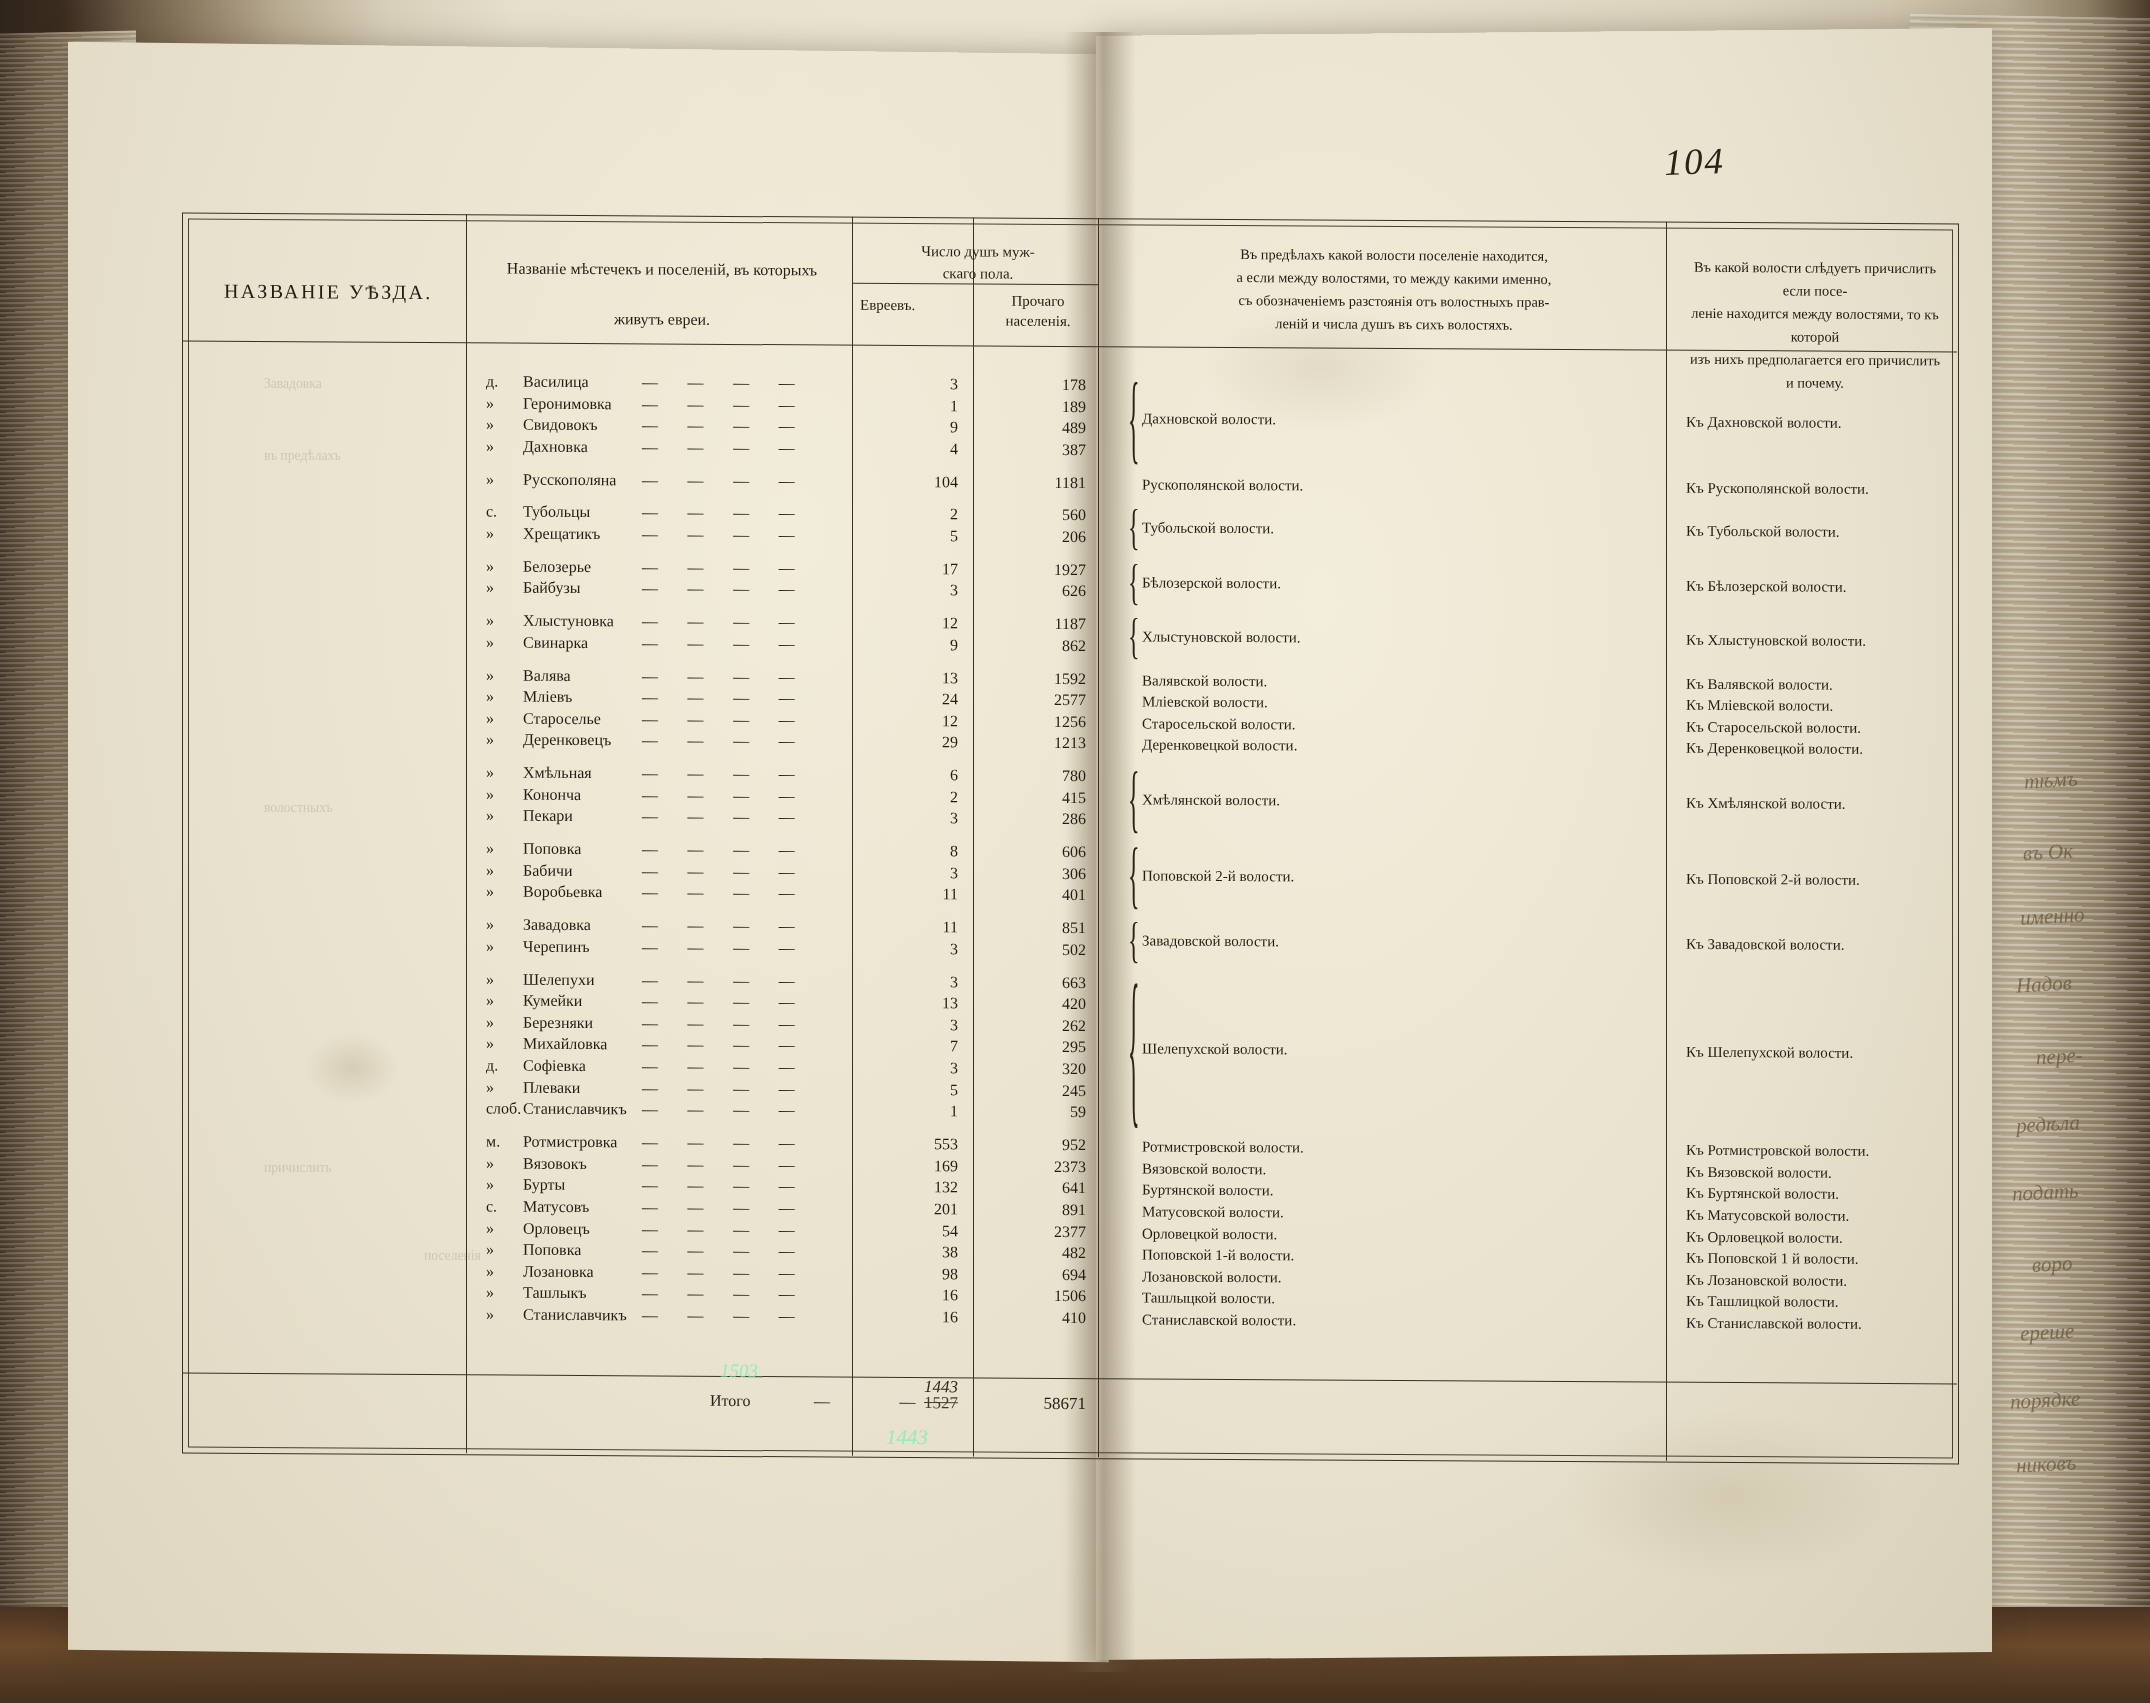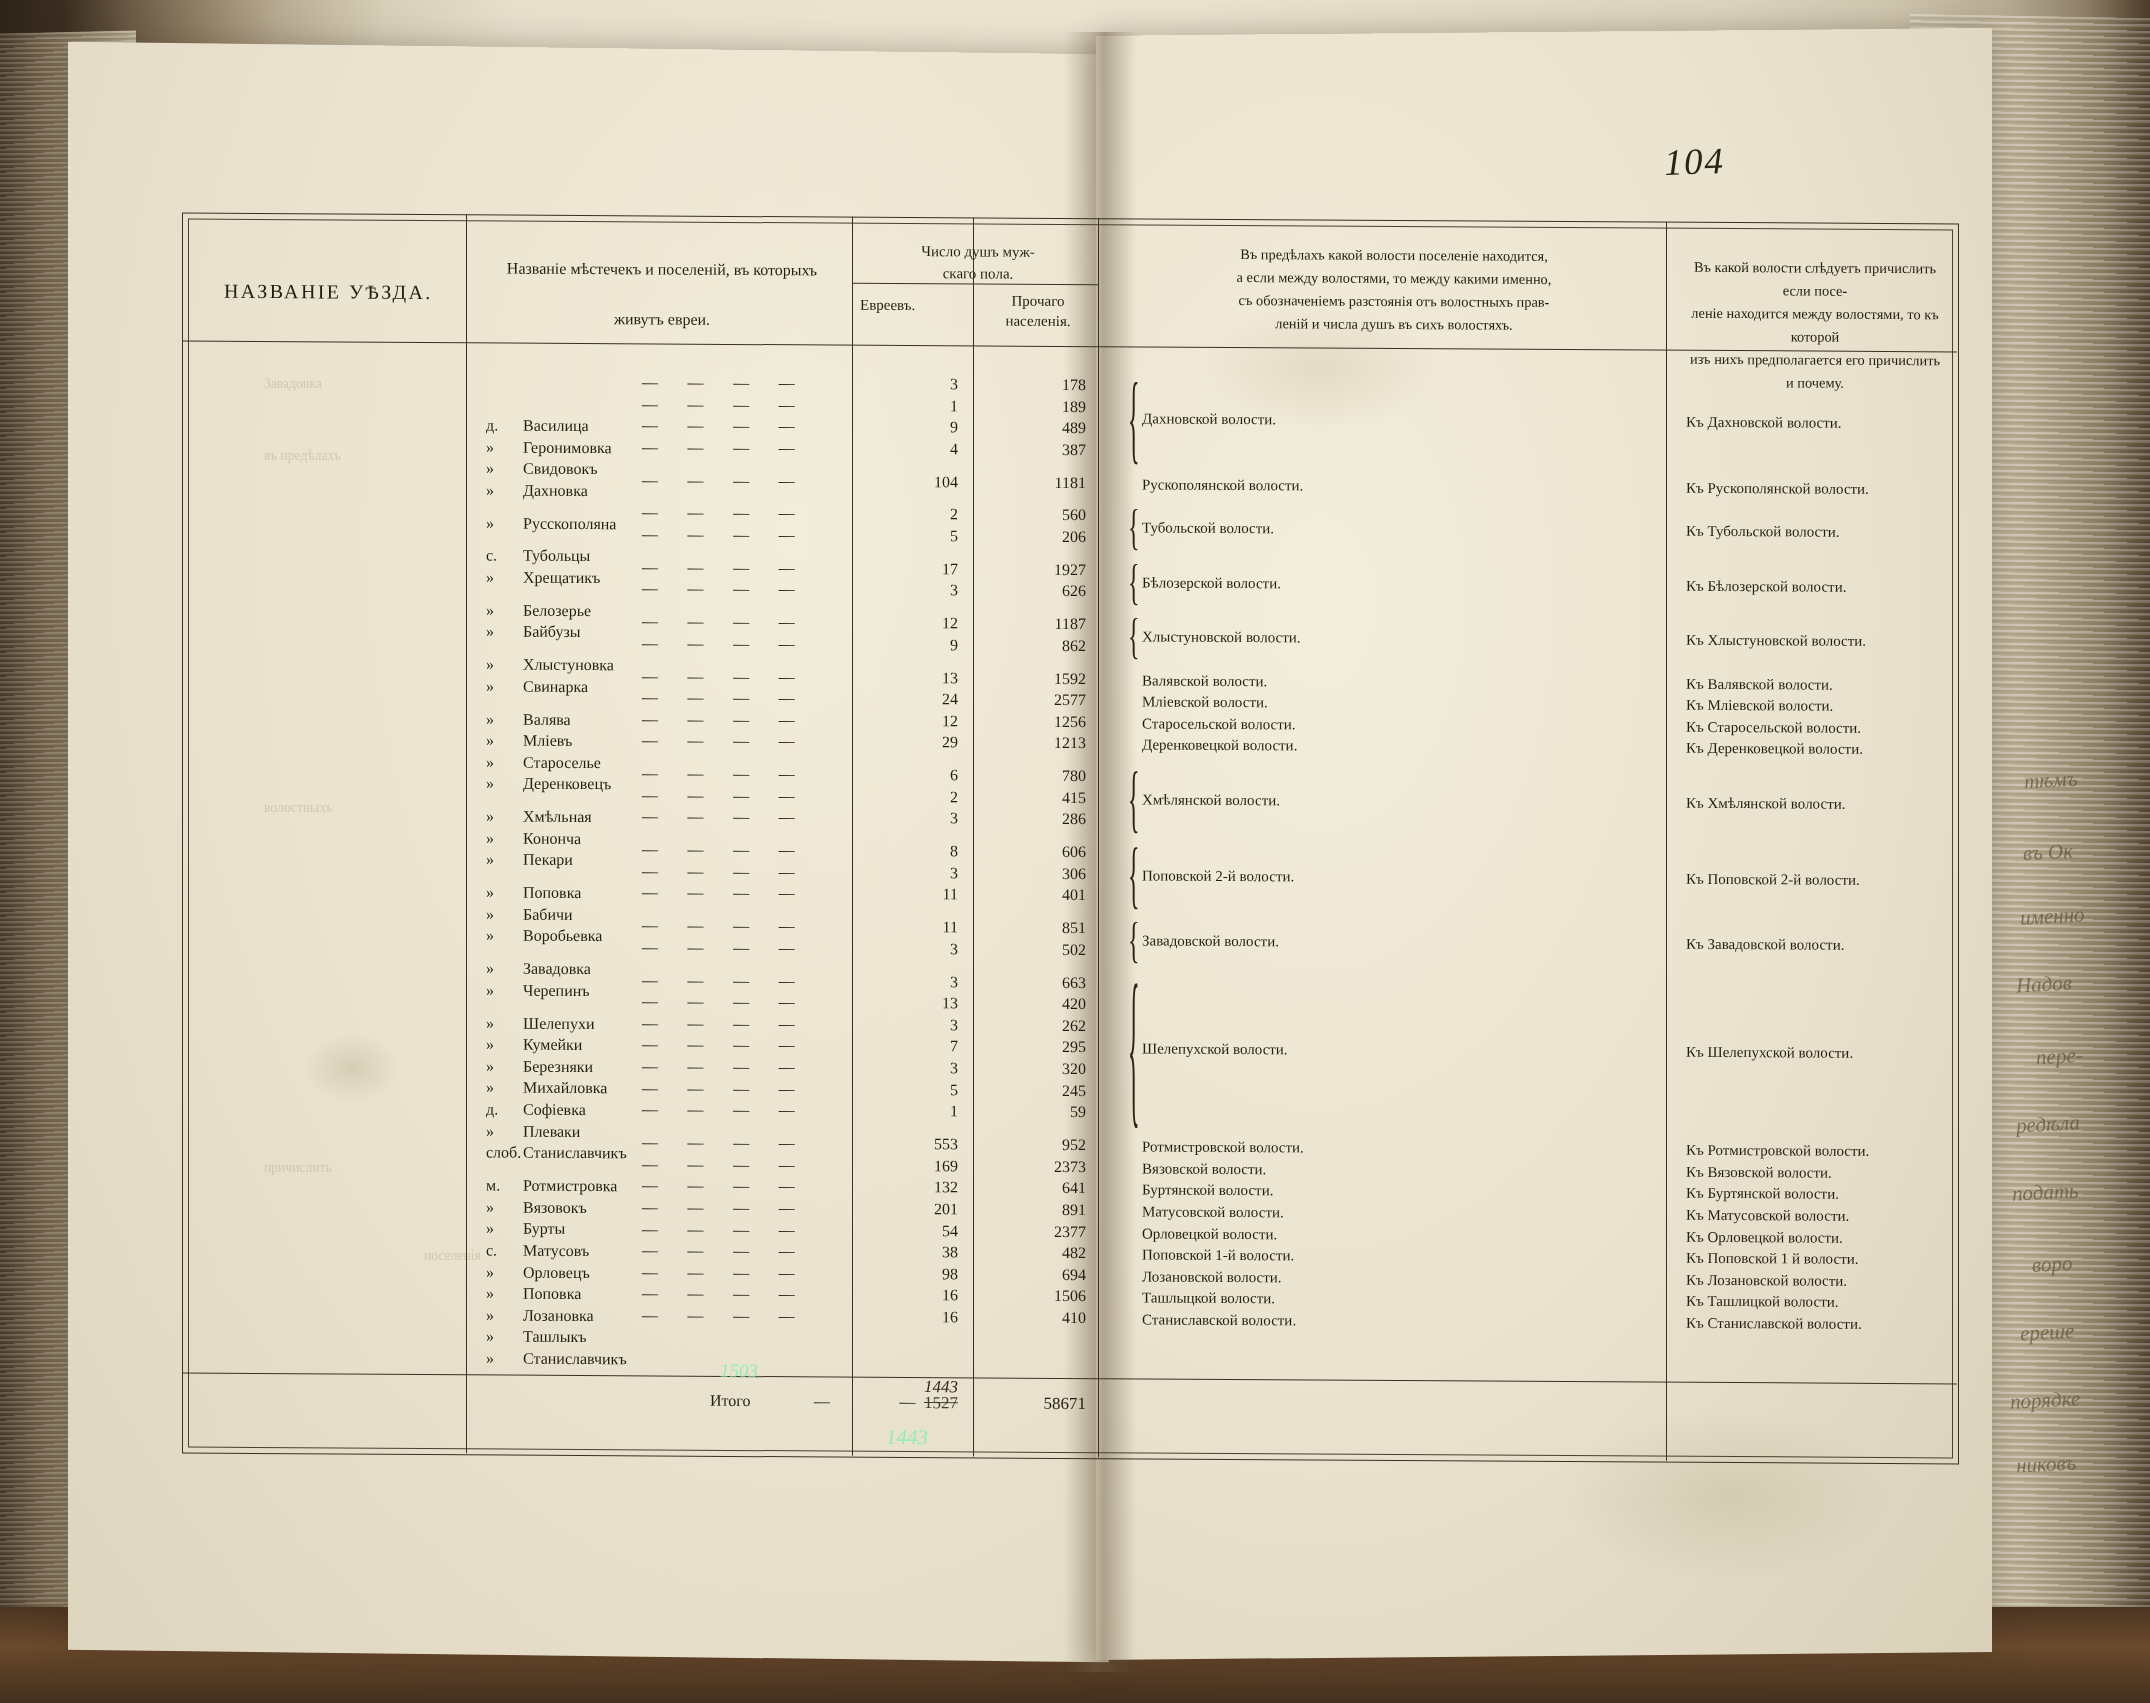--- a/index.html
+++ b/index.html
@@ -174,21 +174,20 @@
     position: absolute;
     height: 21.6px;
     width: 100%;
   }
   .c-name {
     position: absolute;
     left: 304px;
     width: 144px;
     font-size: 16px;
     white-space: nowrap;
-    margin-top: 44px;
   }
   .c-name .pfx { display: inline-block; width: 37px; }
   .dots {
     position: absolute;
     left: 460px;
     width: 204px;
     font-size: 16px;
     letter-spacing: 12.8px;
     color: #2c2417;
   }

